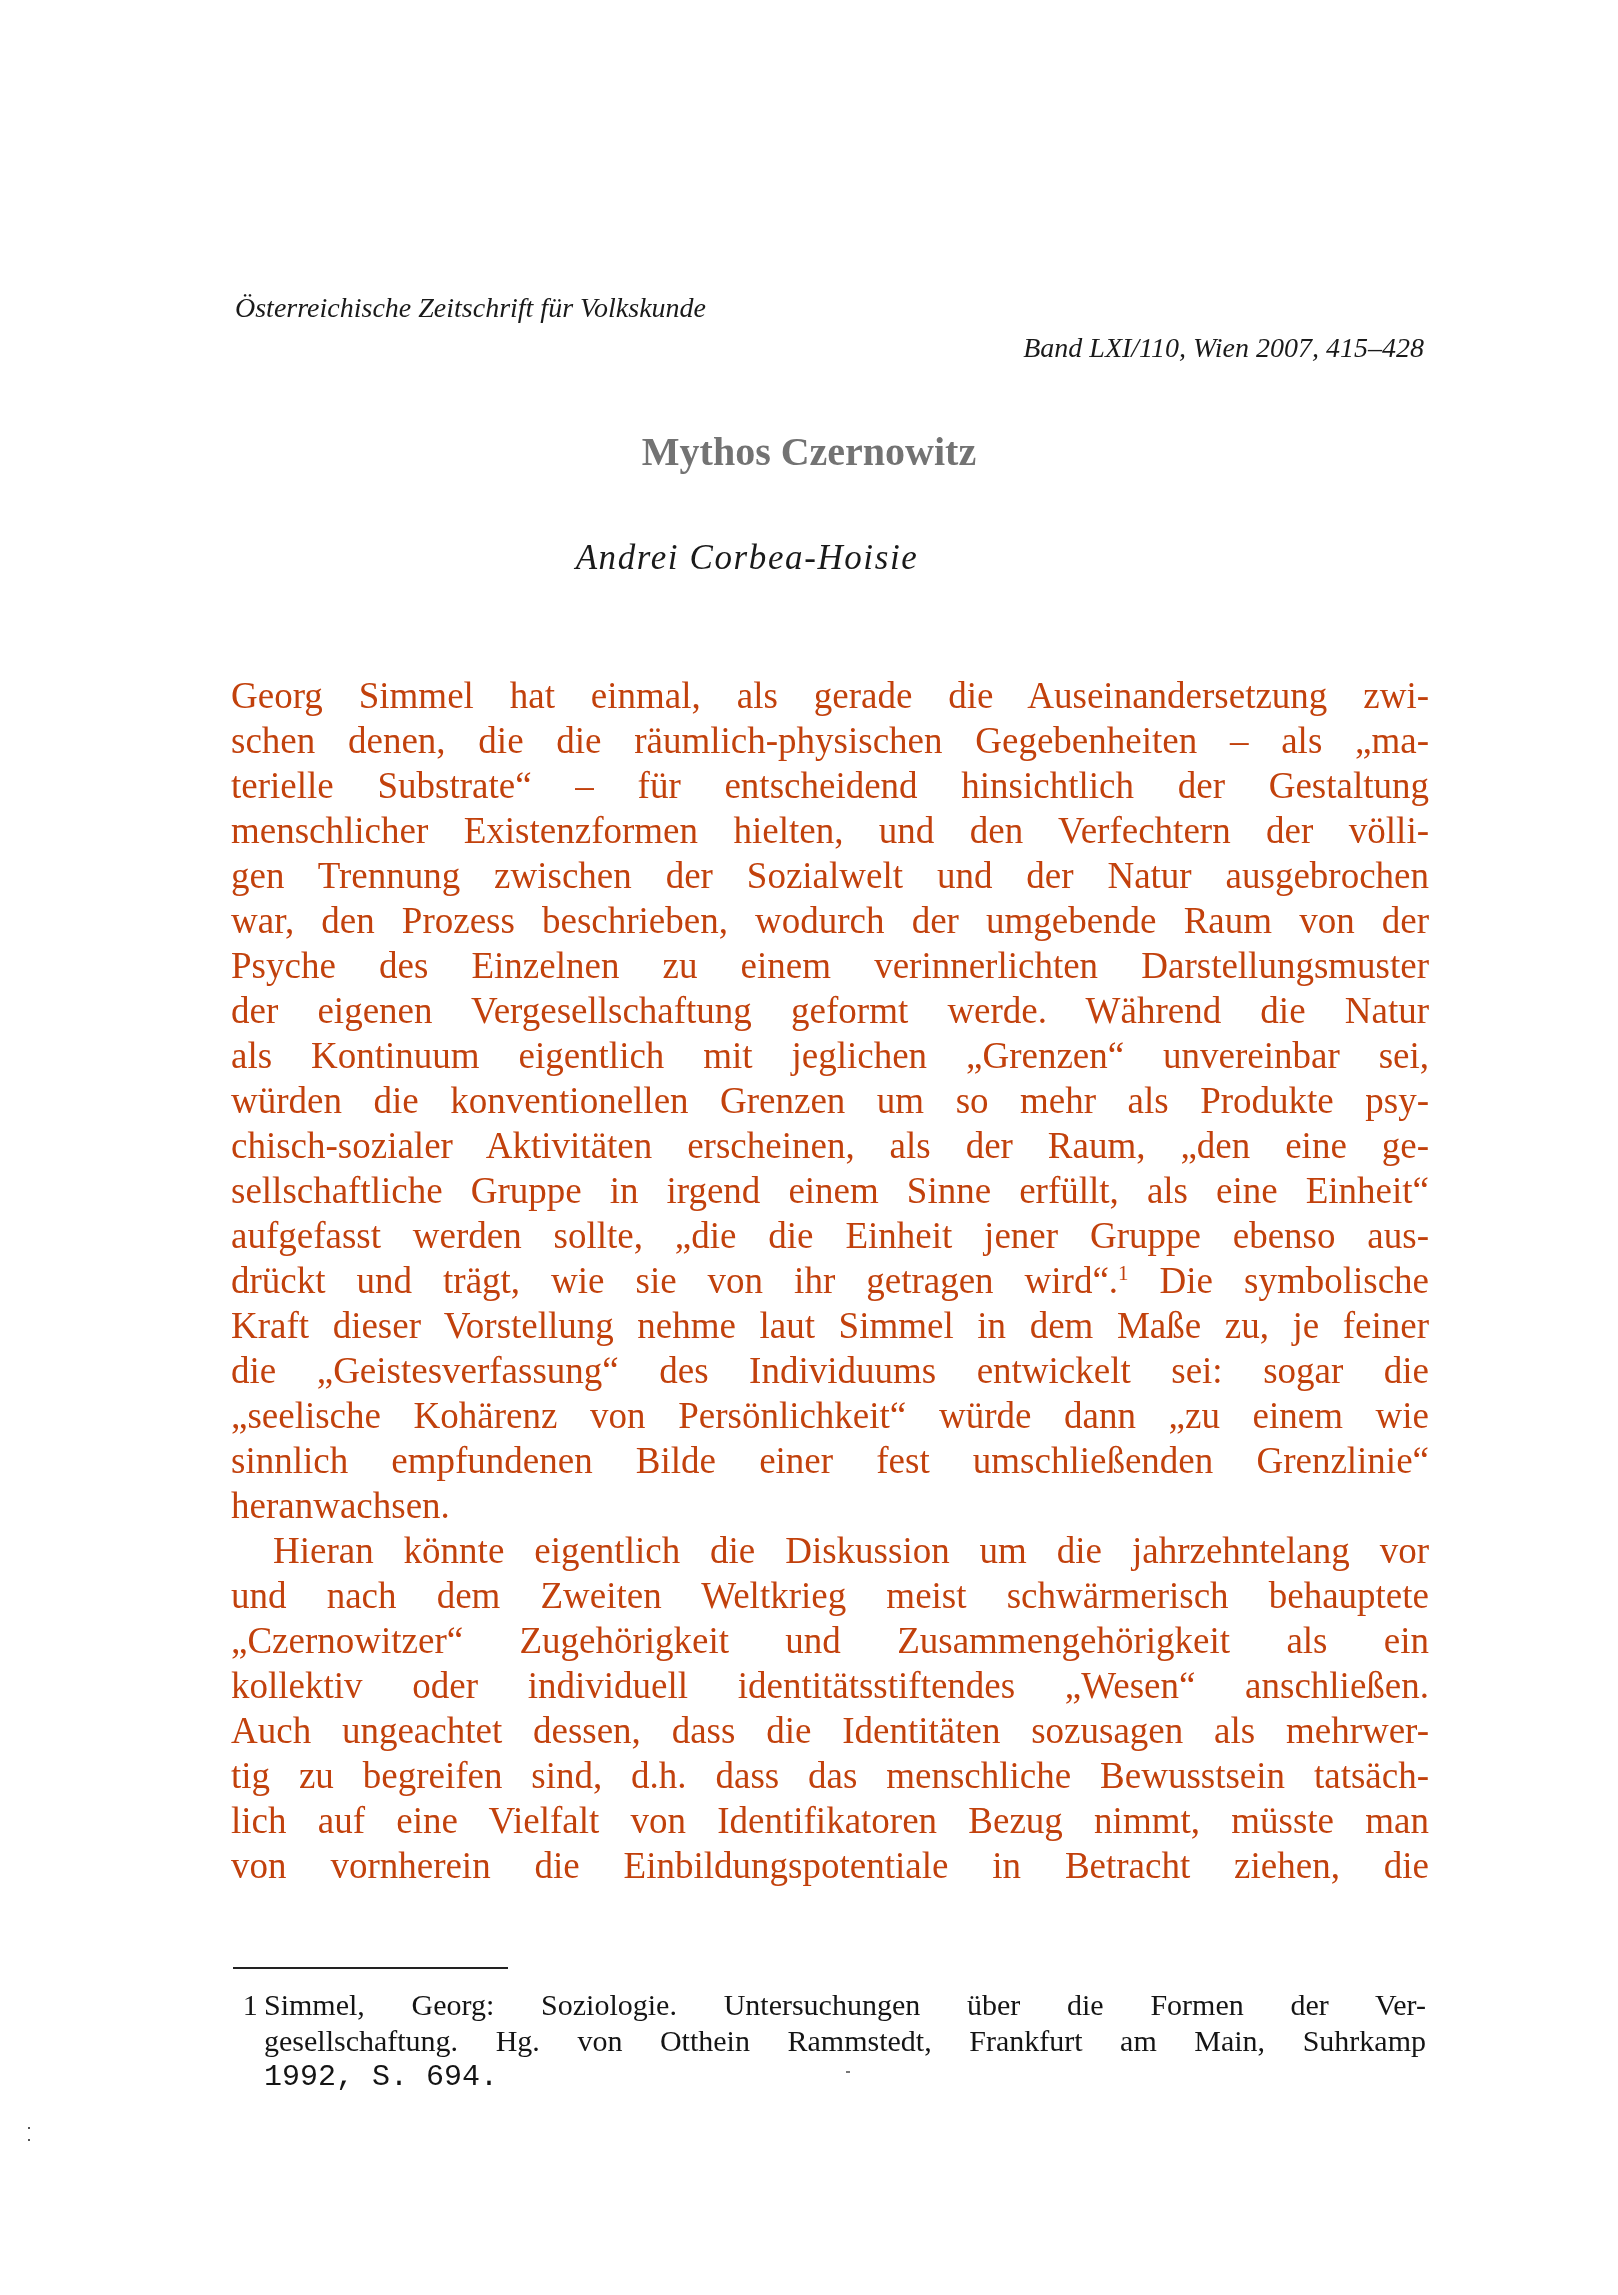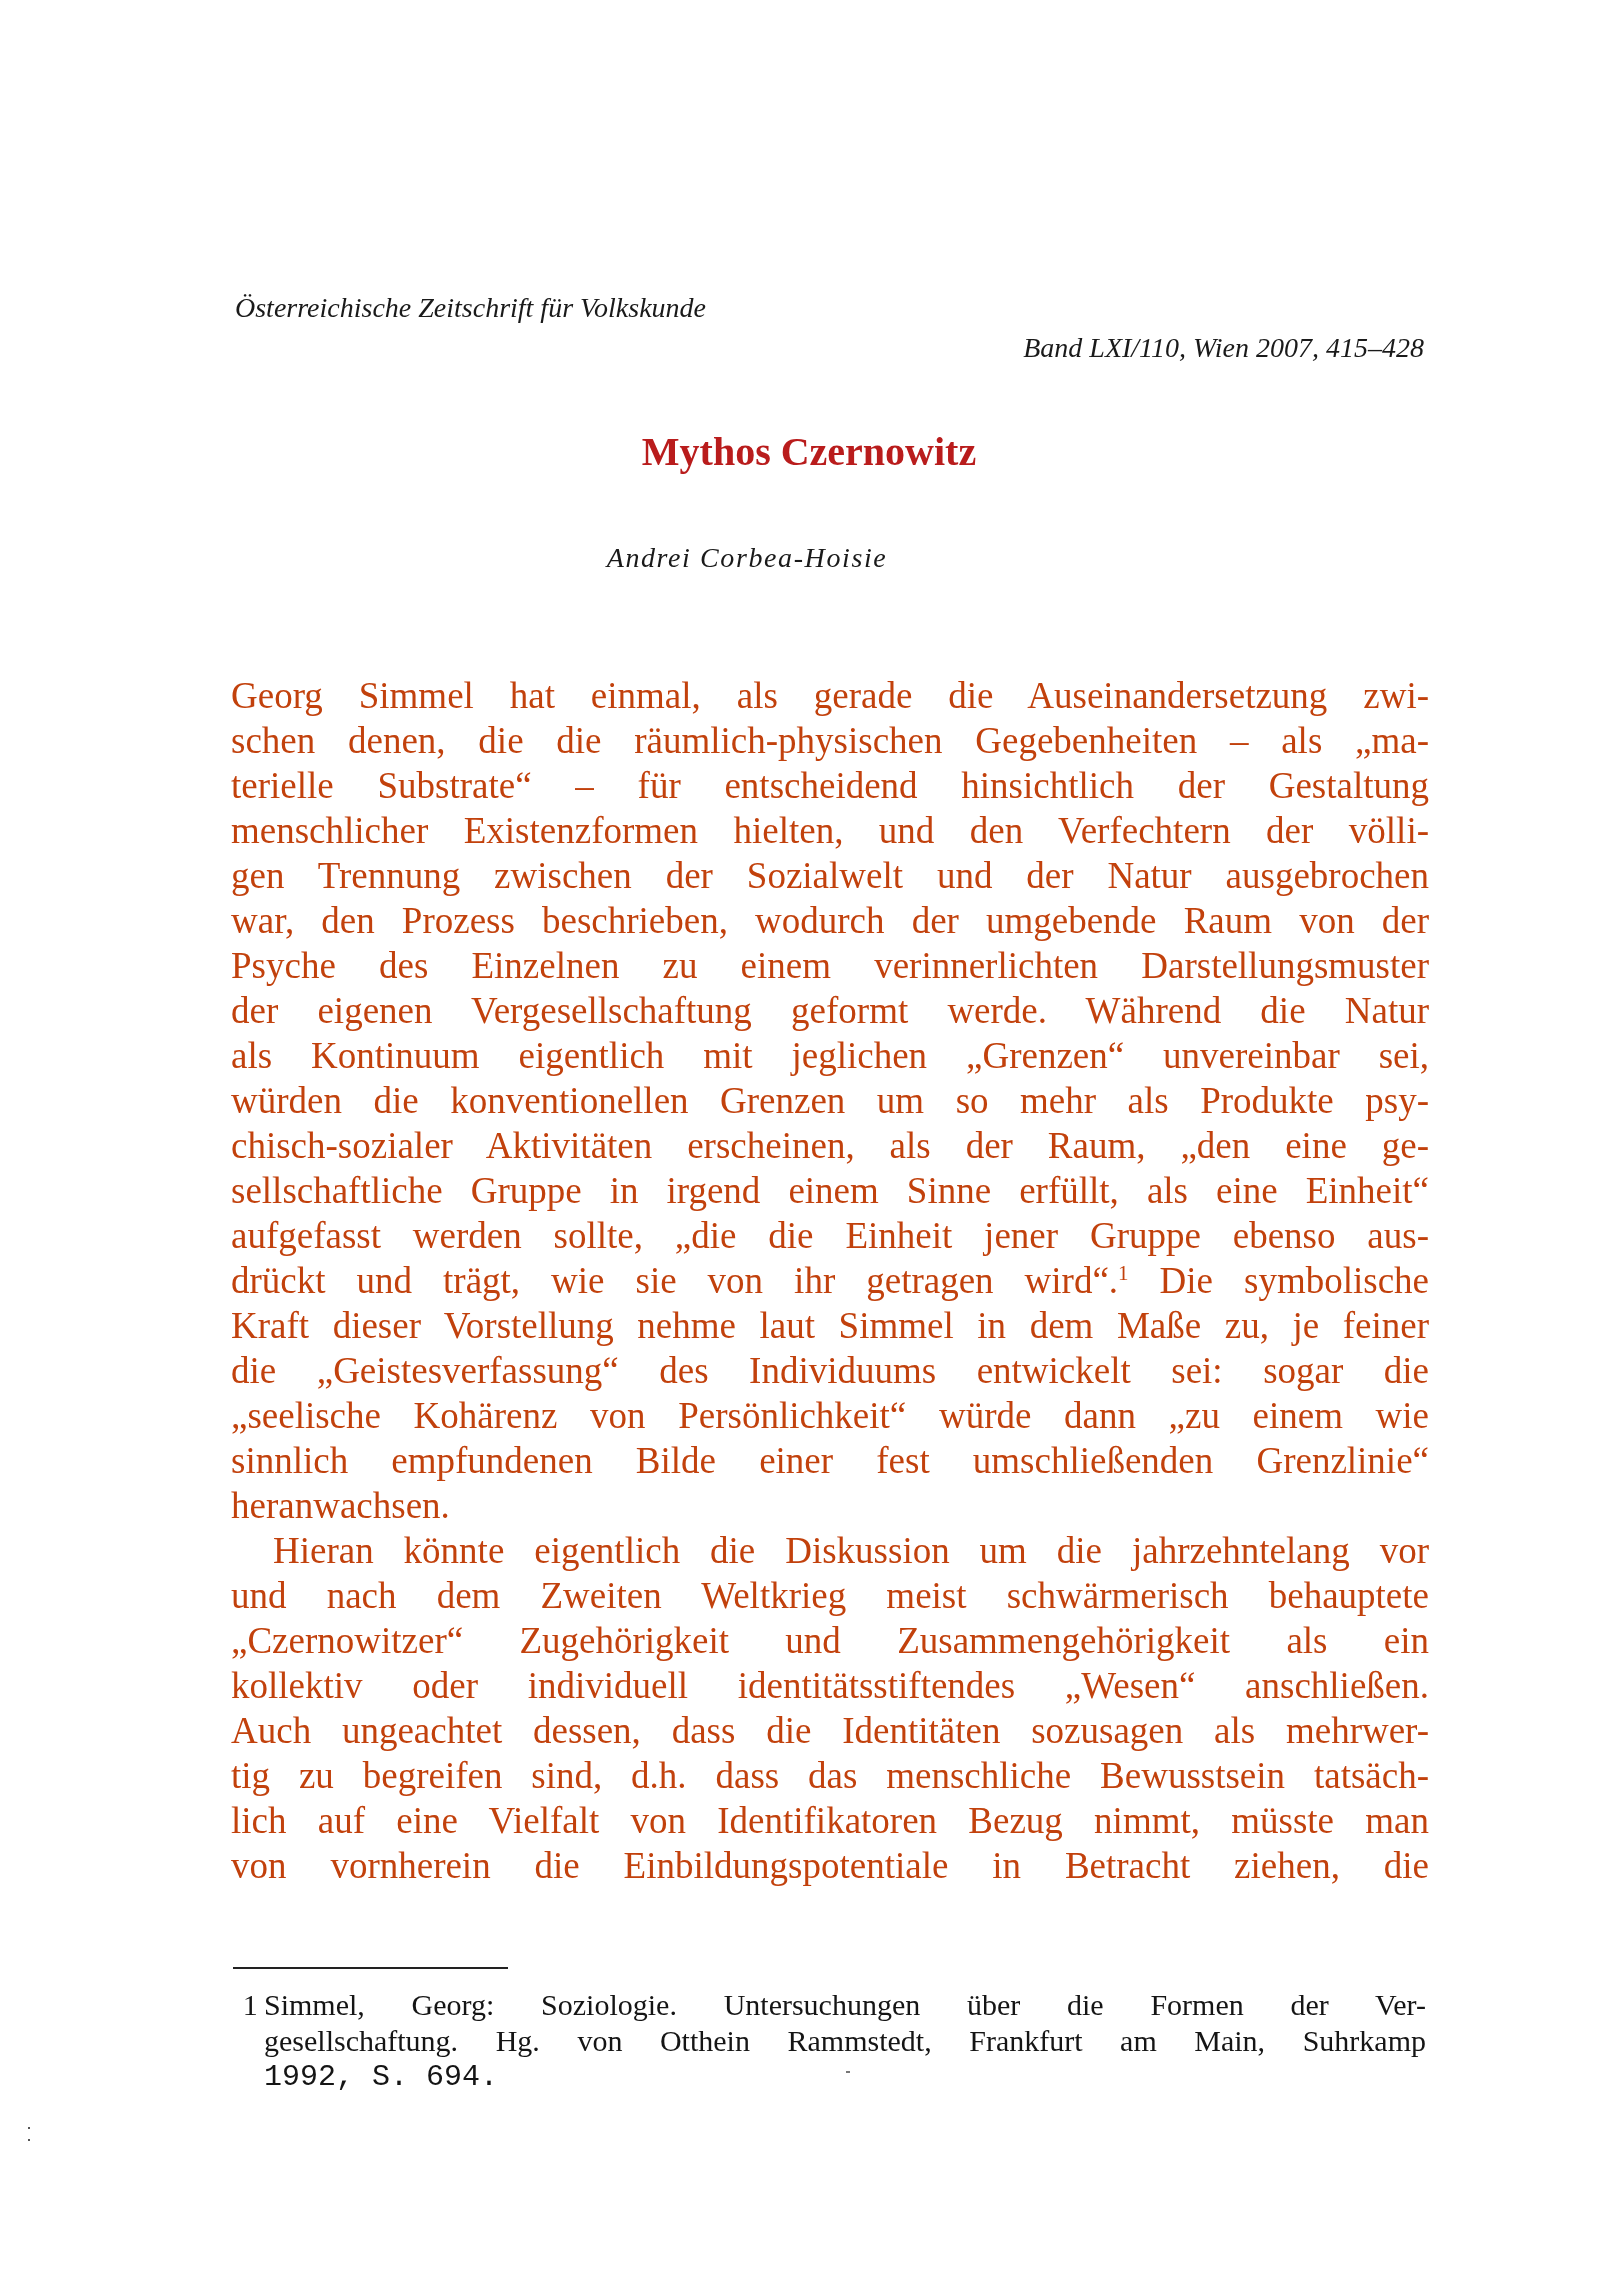--- a/index.html
+++ b/index.html
@@ -35,30 +35,30 @@
 
     .title {
       position: absolute;
       top: 427px;
       left: 0;
       width: 1618px;
       text-align: center;
       font-weight: bold;
       font-size: 40px;
       line-height: 49px;
-      color: #b91c1c;
+      color: #737373;
     }
     .author {
       position: absolute;
       top: 537px;
       left: 0;
       width: 1494px;
       text-align: center;
       font-style: italic;
-      font-size: 28px;
+      font-size: 35px;
       line-height: 42px;
       letter-spacing: 1.6px;
       color: #1a1a1a;
     }
 
     .body-text {
       position: absolute;
       top: 673px;
       left: 231px;
       width: 1198px;

